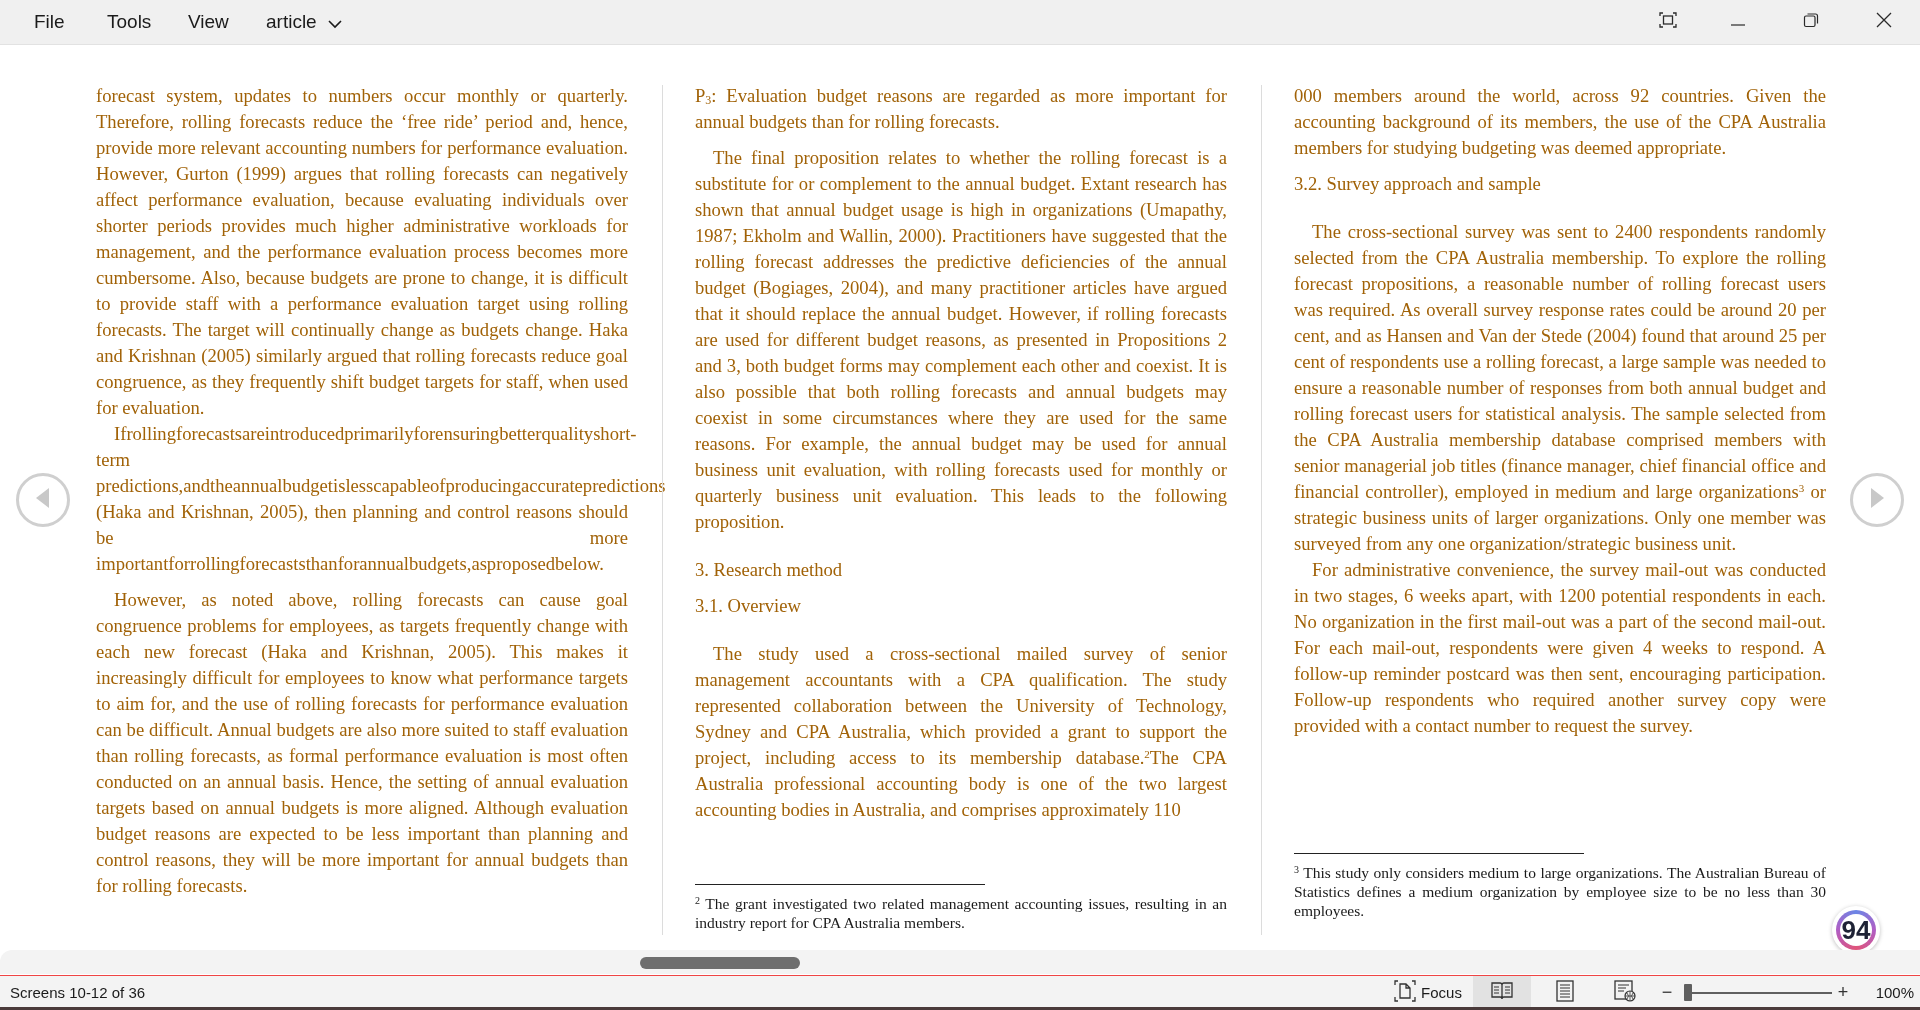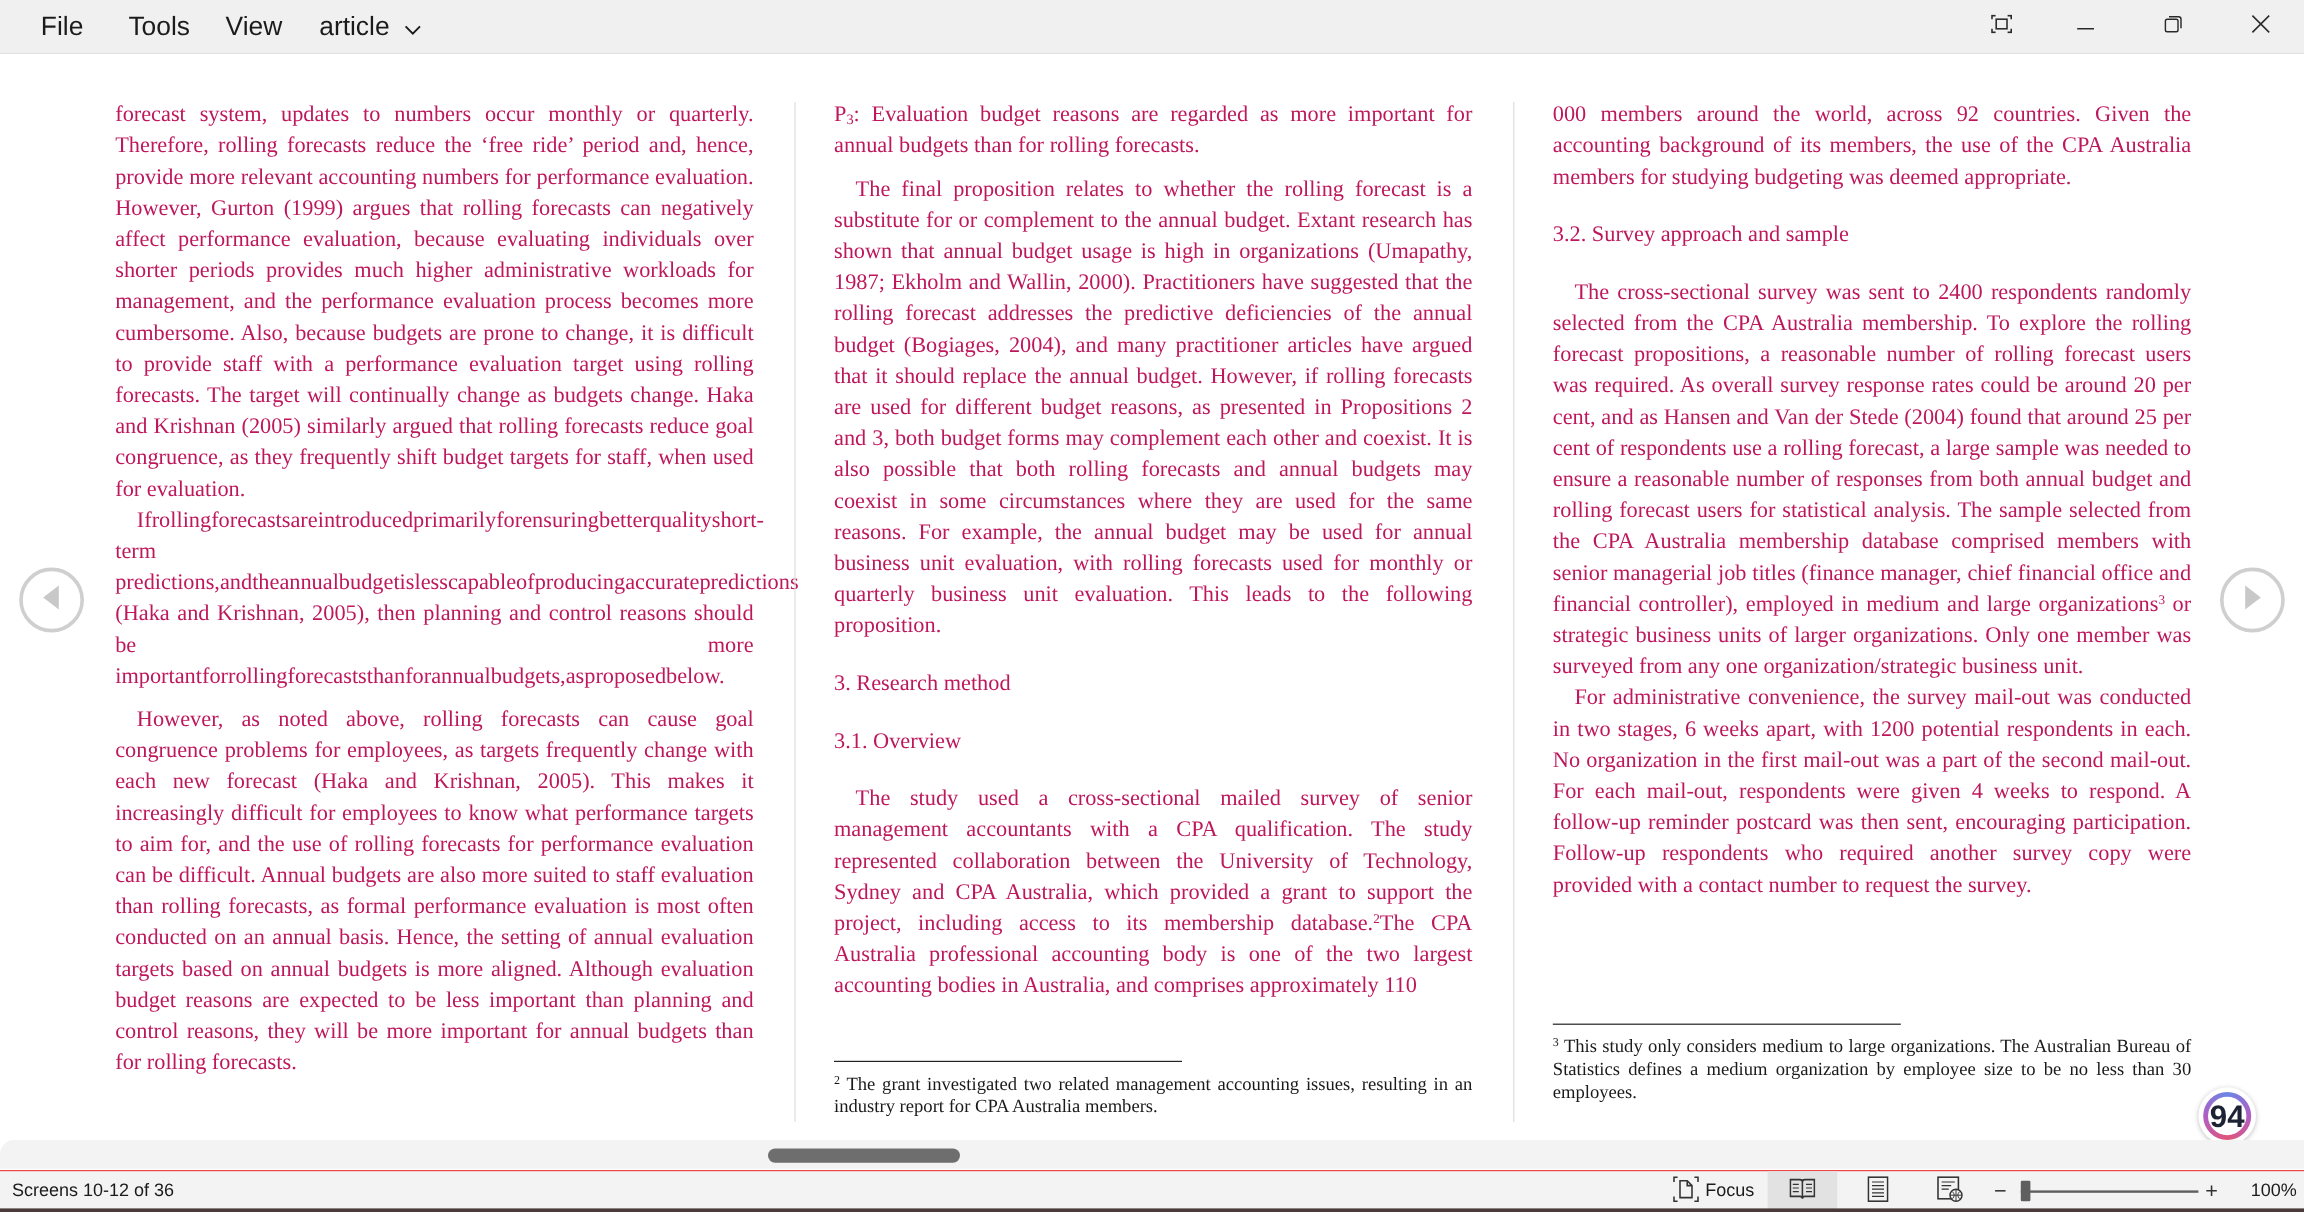--- a/index.html
+++ b/index.html
@@ -7,41 +7,41 @@
     width:1920px; height:1010px; overflow:hidden; position:relative;
     background:#ffffff; font-family:"Liberation Sans", sans-serif;
   }
   
   .menubar {
     position:absolute; left:0; top:0; width:1920px; height:44px;
     background:#f0f0f0; border-bottom:1px solid #e2e2e2;
   }
   .menu-item {
     position:absolute; top:0; height:28px; line-height:44px;
-    font-size:22px; color:#1b1b1b; cursor:default;
+    font-size:19px; color:#1b1b1b; cursor:default;
   }
   .menu-item .chev { display:inline-block; margin-left:6px; vertical-align:middle; }
   .win-btn {
     position:absolute; top:0; width:72px; height:44px;
     display:flex; align-items:center; justify-content:center;
   }
   
   .doc {
     position:absolute; left:0; top:45px; width:1920px; height:905px; background:#fff;
   }
   .col {
     position:absolute; top:38px; width:532px;
     font-family:"Liberation Serif", serif; font-size:18.6px; line-height:26px;
-    color:#be185d; text-align:justify;
+    color:#a16207; text-align:justify;
   }
   .col p { margin:0; }
   .col .ind { text-indent:18px; }
   .col .gap { margin-top:10px; }
   .col .head { margin-top:22px; margin-bottom:0; }
-  .col .head2 { margin-top:22px; margin-bottom:22px; }
+  .col .head2 { margin-top:10px; margin-bottom:22px; }
   .col sub { font-size:12px; vertical-align:-2px; line-height:0; }
   .col sup { font-size:11px; vertical-align:6px; line-height:0; }
   .sep {
     position:absolute; top:40px; width:1px; height:850px; background:#dcdcdc;
   }
   .fn-rule { position:absolute; height:1px; background:#222; }
   .footnote {
     position:absolute; width:532px; font-family:"Liberation Serif", serif;
     font-size:15.5px; line-height:19px; color:#1a1a1a; text-align:justify;
   }

